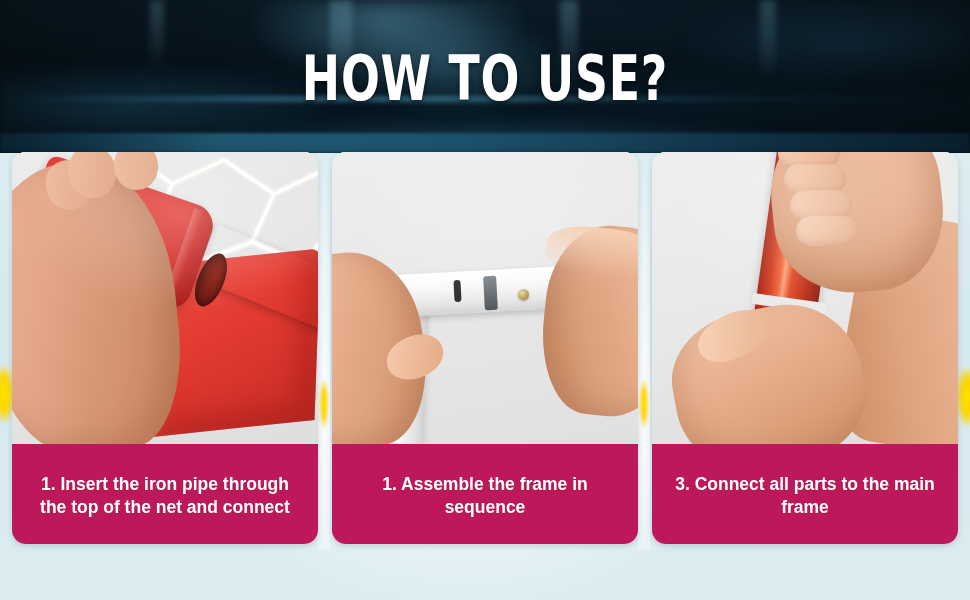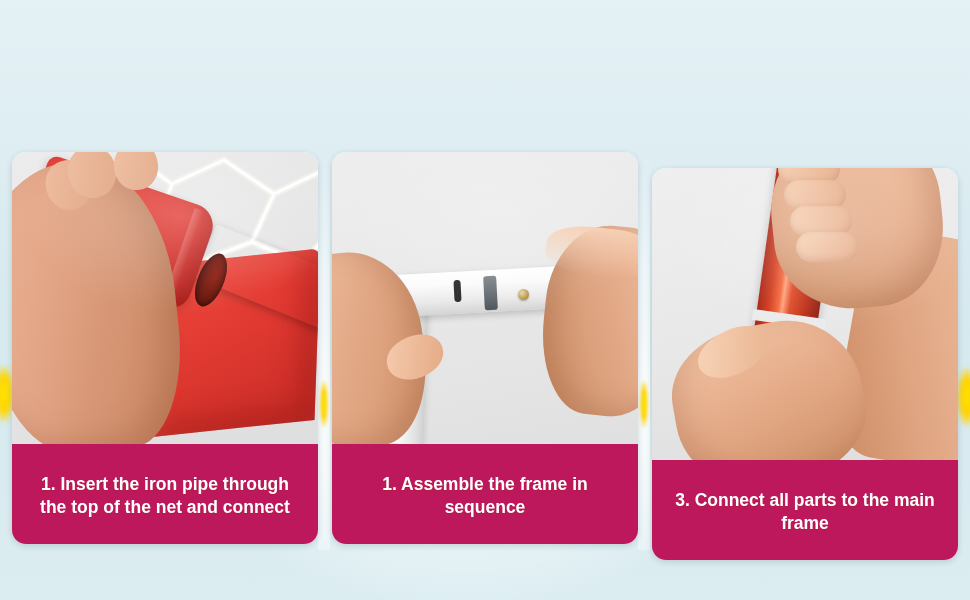--- a/index.html
+++ b/index.html
@@ -125,21 +125,21 @@
     top: 152px;
     width: 306px;
     height: 392px;
     border-radius: 14px;
     background: #ffffff;
     box-shadow: 0 2px 6px rgba(20,60,80,0.18);
     overflow: hidden;
   }
   .card.c1 { left: 12px; }
   .card.c2 { left: 332px; }
-  .card.c3 { left: 652px; margin-top: 16px; }
+  .card.c3 { left: 652px; }
 
   .photo {
     position: relative;
     width: 100%;
     height: 292px;
     background: #e8e8e8;
     overflow: hidden;
   }
 
   .caption {
@@ -398,20 +398,31 @@
 <div class="poster">
 
   <div class="bg-wash"></div>
   <div class="bg-yellow-left"></div>
   <div class="bg-yellow-right"></div>
   <div class="gap-sheen s1"></div>
   <div class="gap-sheen s2"></div>
   <div class="gap-yellow g1"></div>
   <div class="gap-yellow g2"></div>
 
+  <div class="header">
+    <div class="arena"></div>
+    <div class="streak" style="left:330px; top:0; width:22px; height:108px;"></div>
+    <div class="streak" style="left:560px; top:0; width:18px; height:92px;"></div>
+    <div class="streak" style="left:760px; top:0; width:16px; height:80px;"></div>
+    <div class="streak" style="left:150px; top:0; width:14px; height:70px;"></div>
+    <div class="band-mid"></div>
+    <div class="band-low"></div>
+    <div class="vignette"></div>
+    <div class="title">HOW TO USE?</div>
+  </div>
 
   <div class="card c1">
     <div class="photo">
       <div class="p1-bg"></div>
       <svg class="p1-net" viewBox="0 0 210 150">
         <g stroke="#f3f1ec" stroke-width="7" fill="none" stroke-linecap="round">
           <path d="M-10 10 L40 46 L20 96 M40 46 L92 22 M92 22 L142 56 M142 56 L120 104 M142 56 L196 30 M196 30 L214 76 M120 104 L66 124 M66 124 L20 96 M120 104 L170 126 M170 126 L214 76"></path>
         </g>
         <g stroke="#ffffff" stroke-width="3" fill="none" stroke-linecap="round">
           <path d="M-10 10 L40 46 L20 96 M40 46 L92 22 M92 22 L142 56 M142 56 L120 104 M142 56 L196 30 M196 30 L214 76 M120 104 L66 124 M66 124 L20 96 M120 104 L170 126 M170 126 L214 76"></path>

